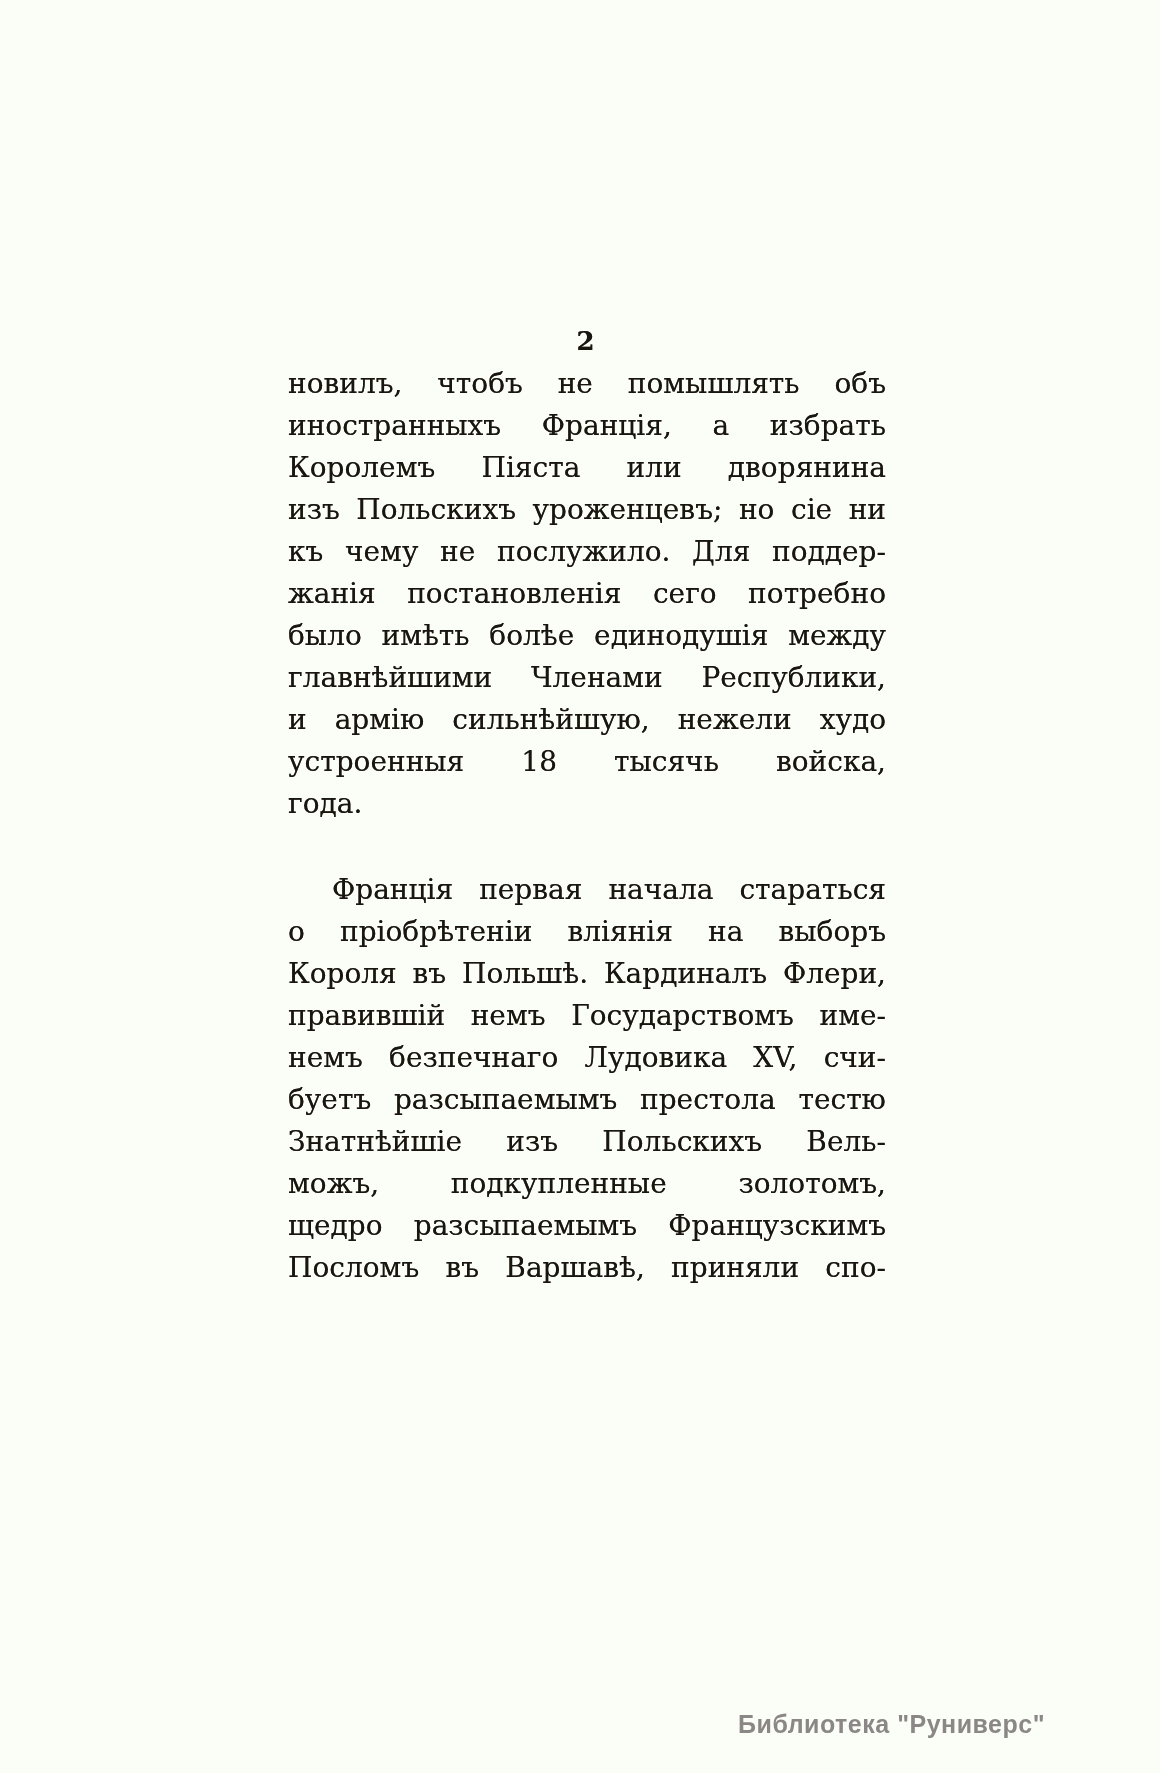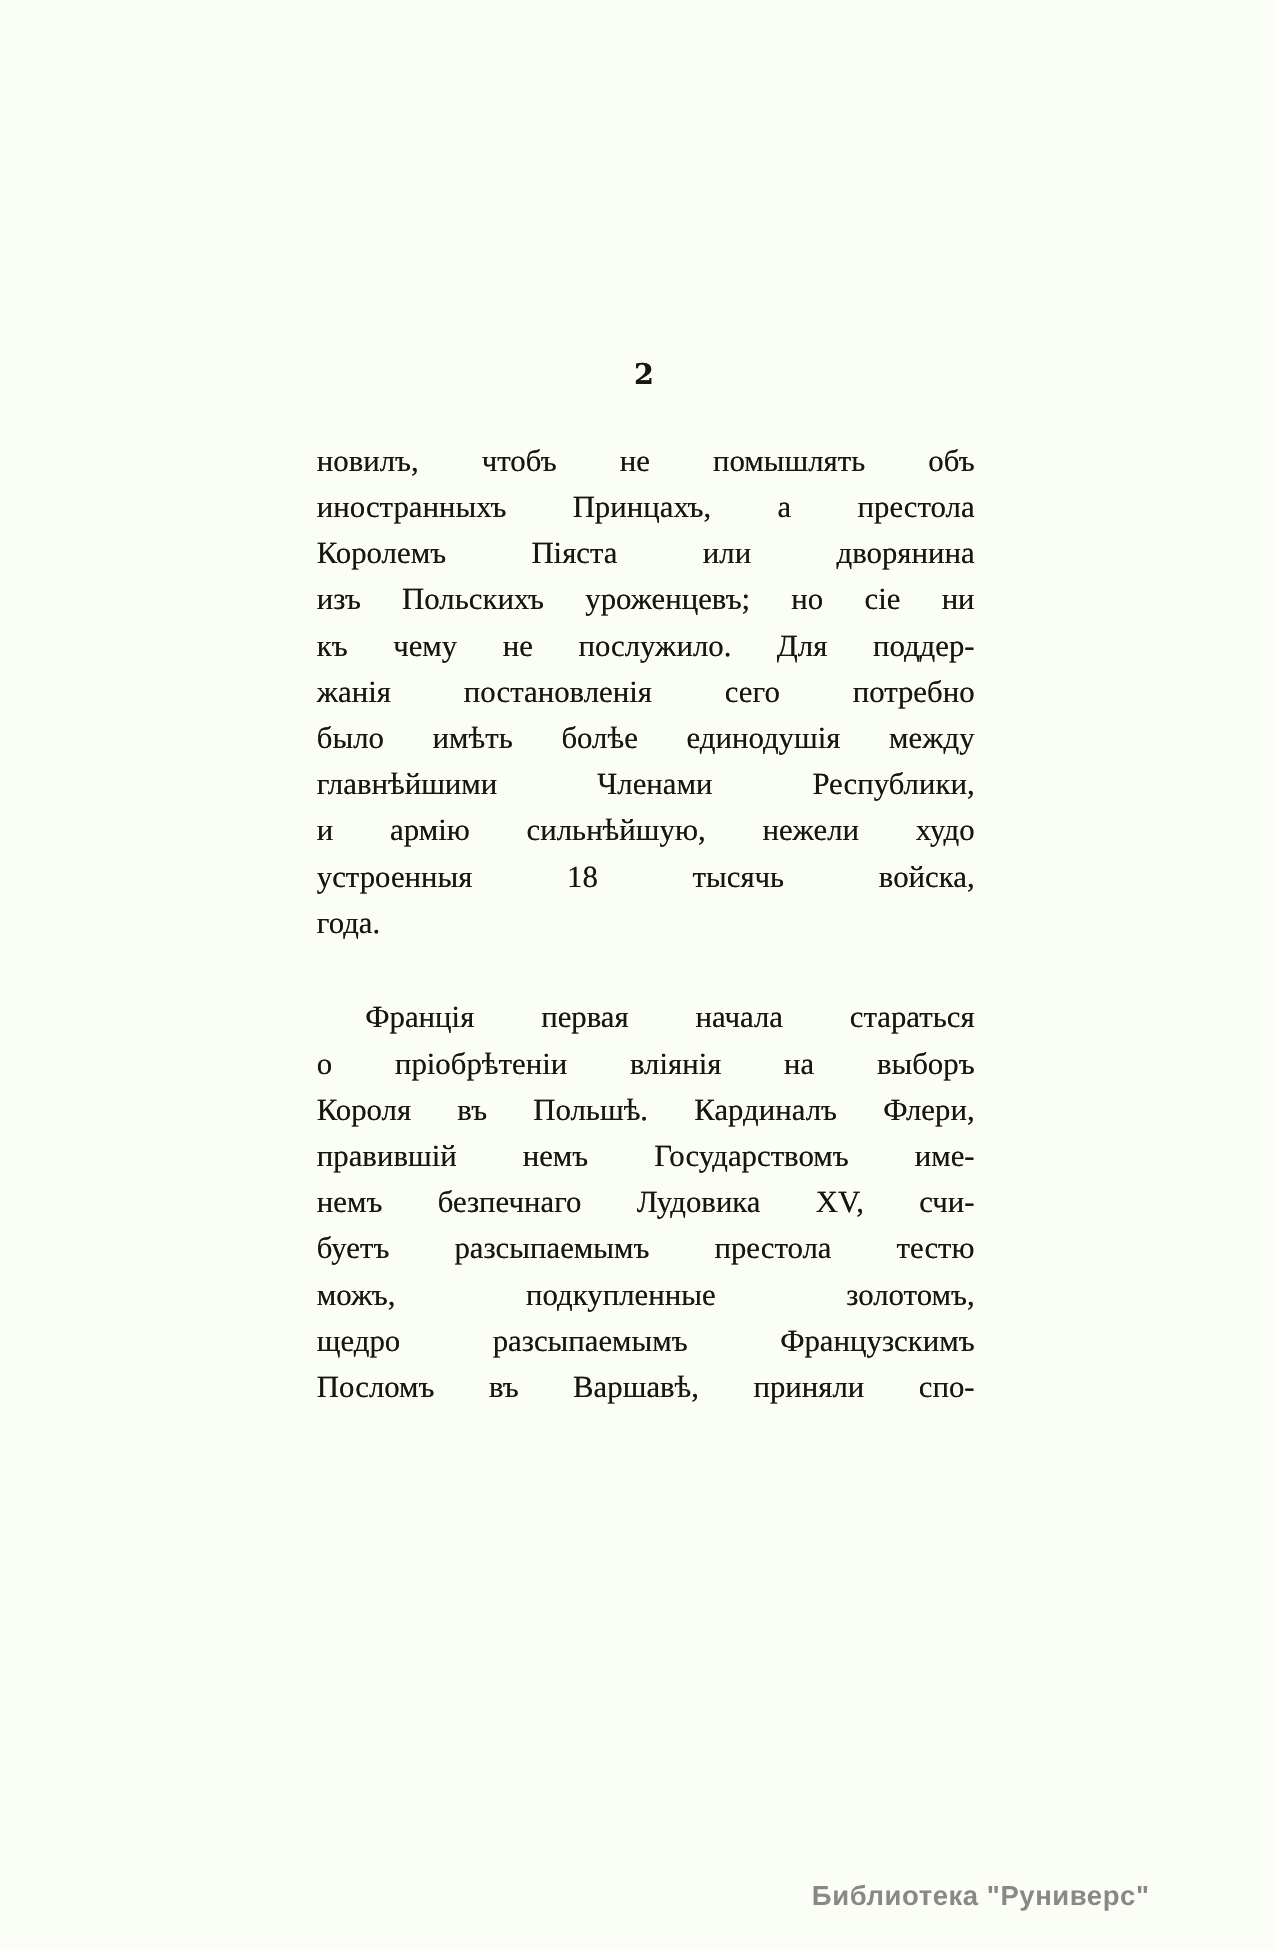--- a/index.html
+++ b/index.html
@@ -22,23 +22,22 @@
     width: 1172px; 
     text-align: center;
     font-size: 26px;
     font-weight: 700;
     letter-spacing: 1px;
     text-shadow: 0 0 0.5px rgba(20,15,5,0.65);
   }
   .text-block {
     position: absolute;
     left: 288px;
-    top: 399px;
+    top: 363px;
     width: 598px;
-    font-family: Liberation Serif, serif;
   }
   .paragraph { margin: 0; }
   .paragraph + .paragraph { margin-top: 44px; }
   .line {
     height: 42px;
     line-height: 42px;
     font-size: 28px;
     text-align: justify;
     text-align-last: justify;
     white-space: nowrap;
@@ -66,39 +65,40 @@
 <body>
 
 <div class="scan-page">
 
   <div class="page-number">2</div>
 
   <div class="text-block">
 
     <div class="paragraph">
       <div class="line">новилъ, чтобъ не помышлять объ</div>
-      <div class="line">иностранныхъ Принцахъ, а престола</div>
+      <div class="line">иностранныхъ Франція, а избрать</div>
       <div class="line">Королемъ Піяста или дворянина</div>
       <div class="line">изъ Польскихъ уроженцевъ; но сіе ни</div>
       <div class="line">къ чему не послужило. Для поддер-</div>
       <div class="line">жанія постановленія сего потребно</div>
       <div class="line">было имѣть болѣе единодушія между</div>
       <div class="line">главнѣйшими Членами Республики,</div>
       <div class="line">и армію сильнѣйшую, нежели худо</div>
       <div class="line">устроенныя 18 тысячь войска,</div>
       <div class="line flush">года.</div>
     </div>
 
     <div class="paragraph">
       <div class="line indent">Франція первая начала стараться</div>
       <div class="line">о пріобрѣтеніи вліянія на выборъ</div>
       <div class="line">Короля въ Польшѣ. Кардиналъ Флери,</div>
       <div class="line">правившій немъ Государствомъ име-</div>
       <div class="line">немъ безпечнаго Лудовика XV, счи-</div>
       <div class="line">буетъ разсыпаемымъ престола тестю</div>
+      <div class="line">Знатнѣйшіе изъ Польскихъ Вель-</div>
       <div class="line">можъ, подкупленные золотомъ,</div>
       <div class="line">щедро разсыпаемымъ Французскимъ</div>
       <div class="line">Посломъ въ Варшавѣ, приняли спо-</div>
     </div>
 
   </div>
 
   <div class="watermark">Библиотека "Руниверс"</div>
 
 </div>

